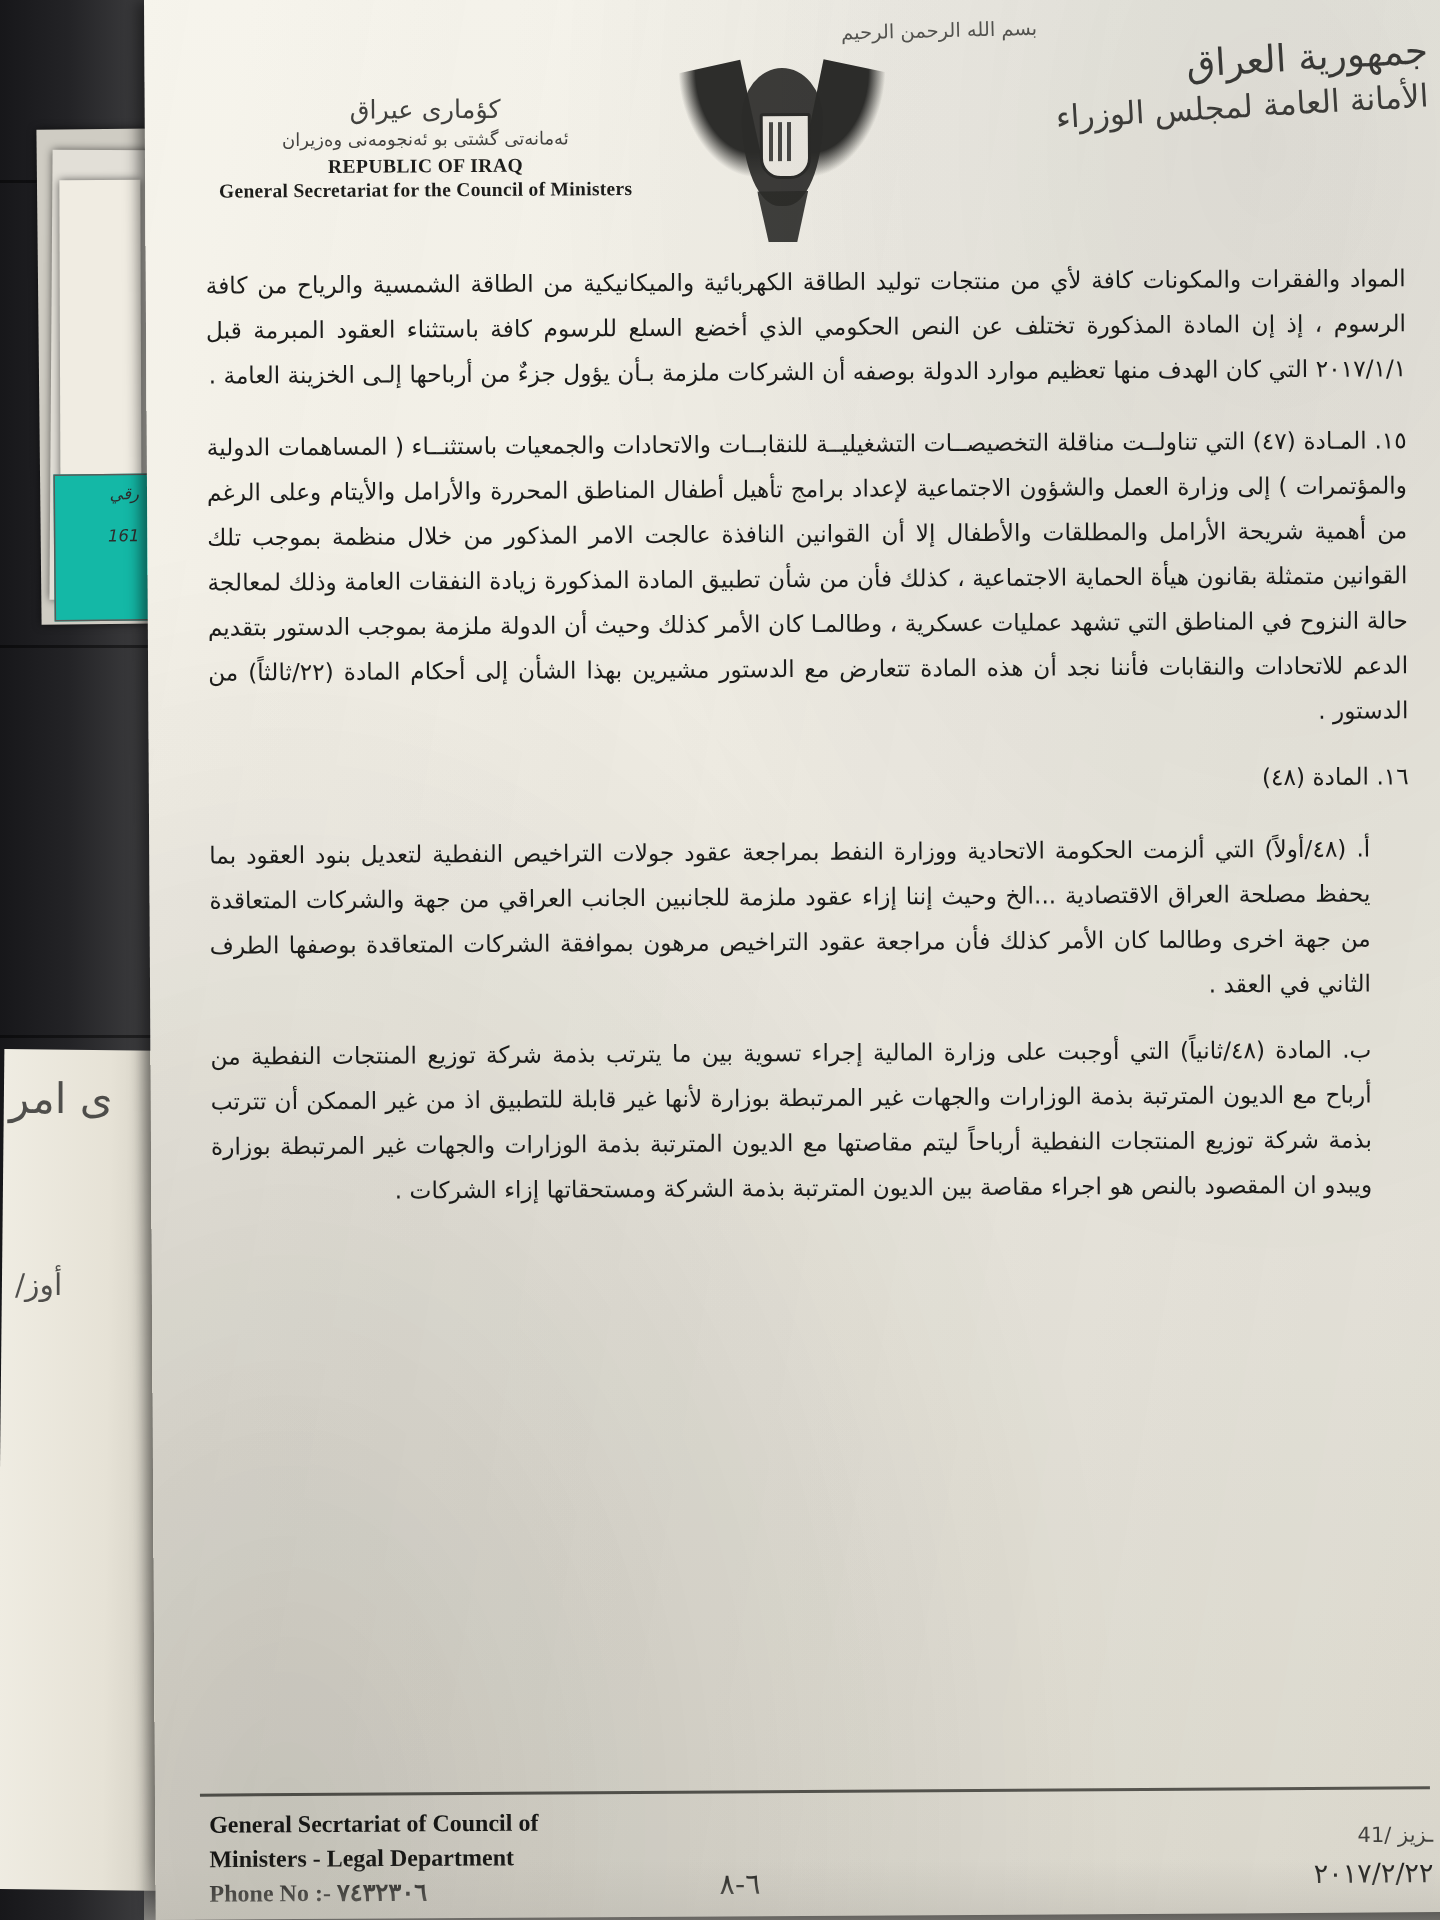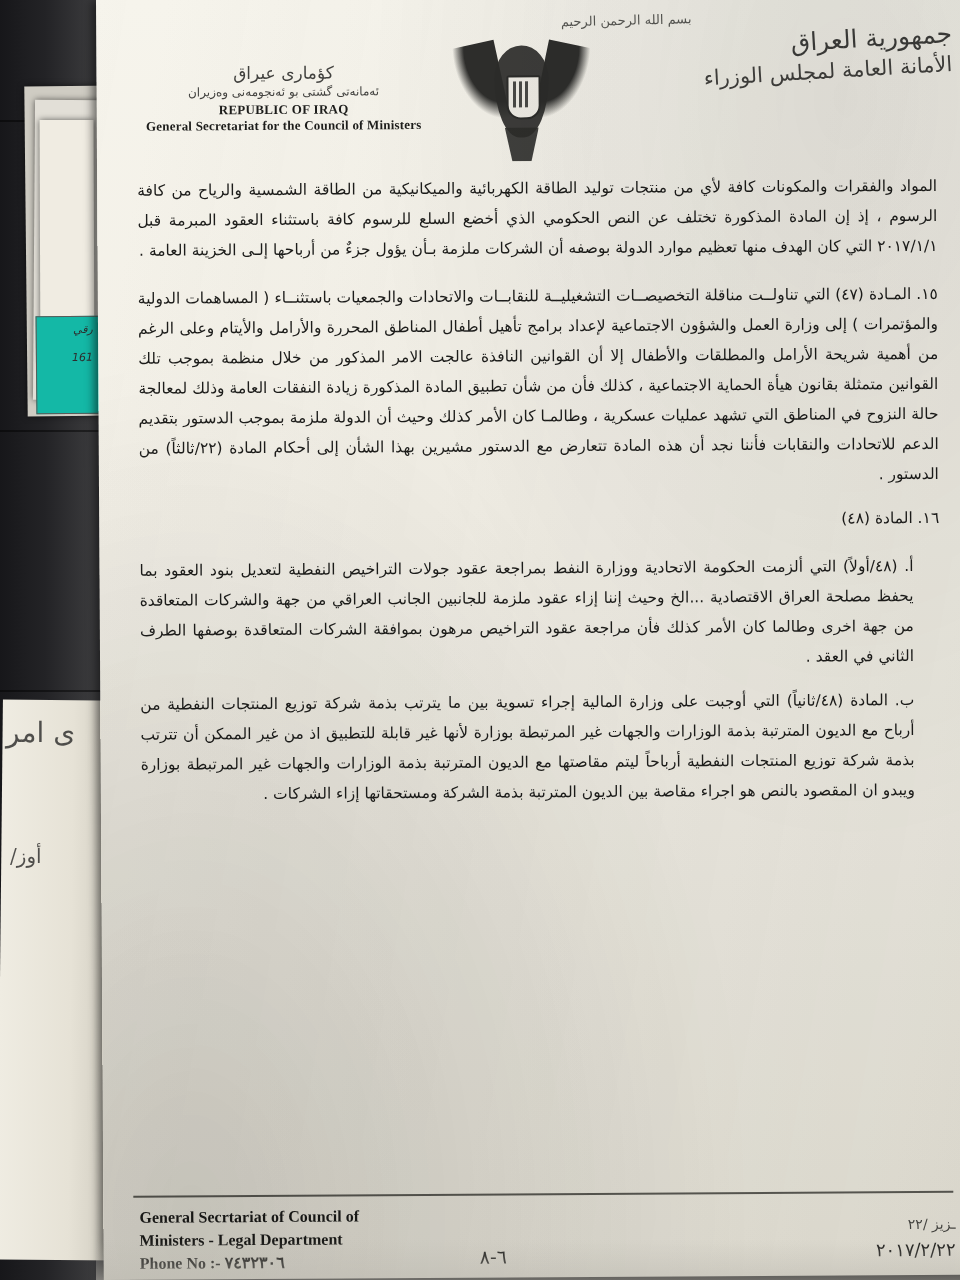--- a/index.html
+++ b/index.html
@@ -404,21 +404,21 @@
     <div class="footer-rule"></div>
 
     <div class="footer">
       <div class="foot-left">
         <div>General Secrtariat of Council of</div>
         <div>Ministers -  Legal Department</div>
         <div>Phone No :- ٧٤٣٢٣٠٦</div>
       </div>
       <div class="foot-center">٦-٨</div>
       <div class="foot-right">
-        <div class="stamp-frag">ـزيز /٢٢</div>
+        <div class="stamp-frag">ـزيز /41</div>
         <div>٢٠١٧/٢/٢٢</div>
       </div>
     </div>
 
     <div class="shadow-right"></div>
   </div>
 
   <div class="blur-bottom"></div>
 </div>
 

